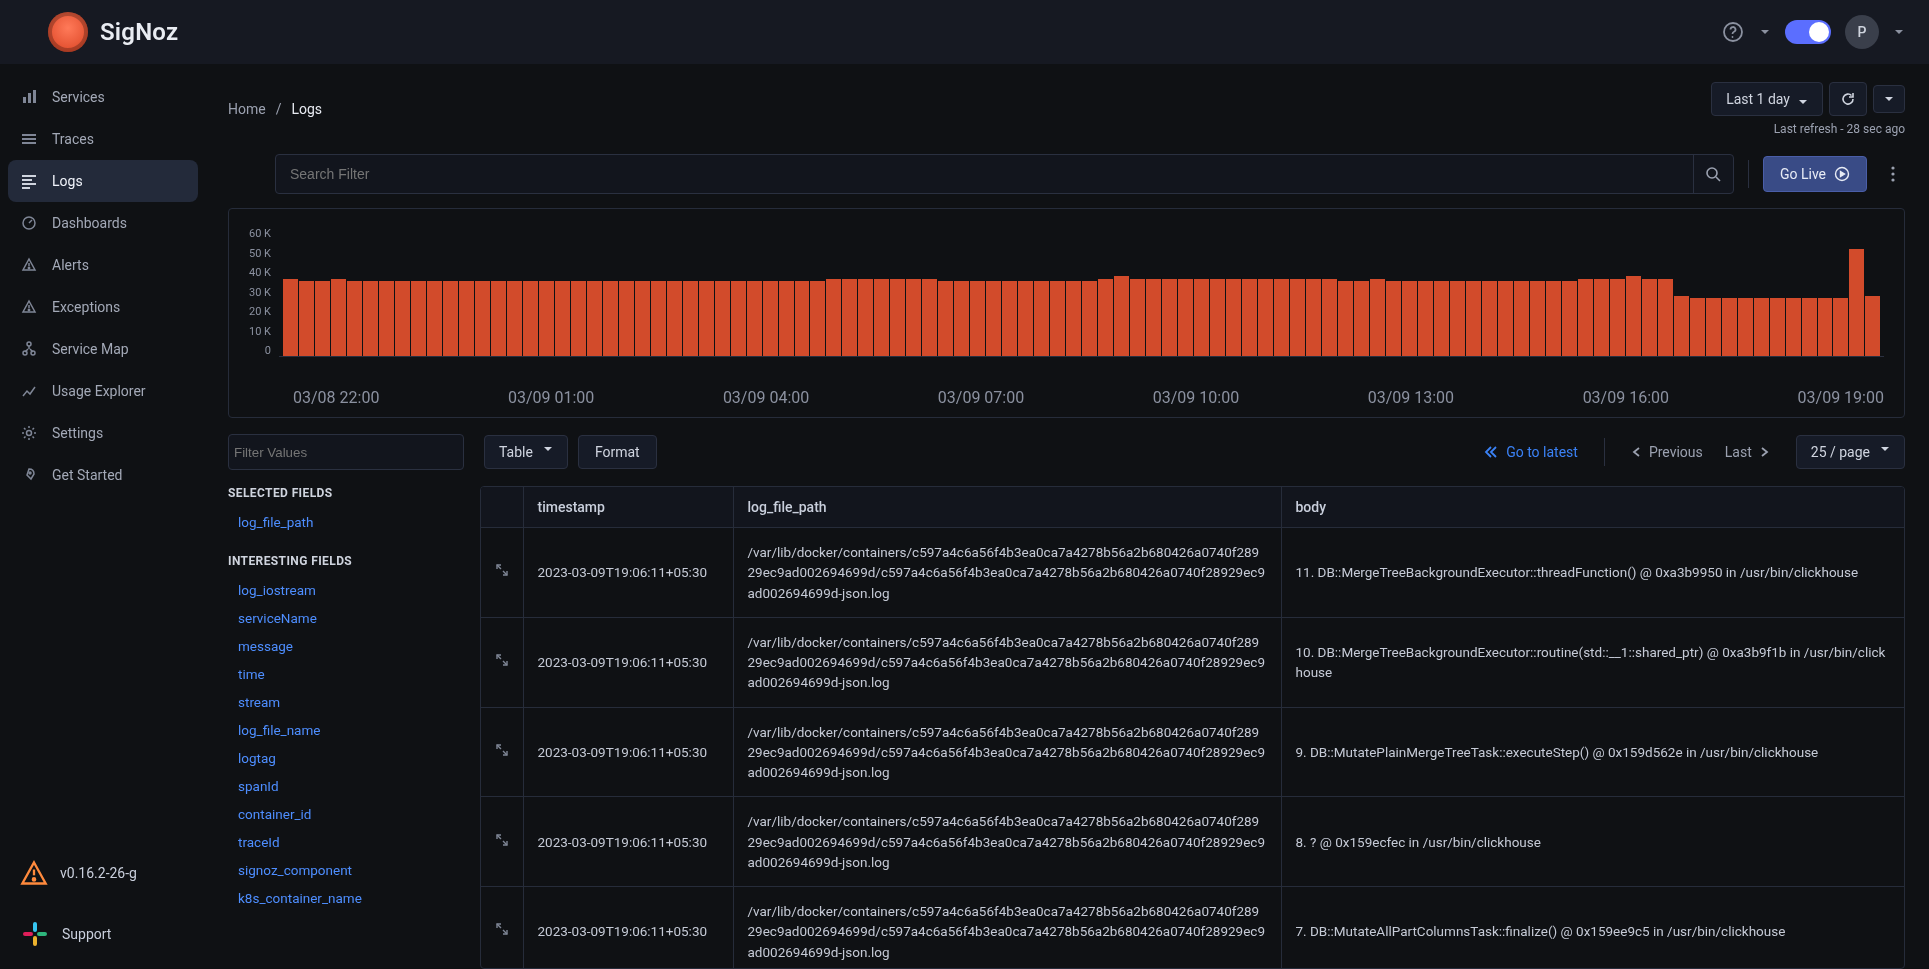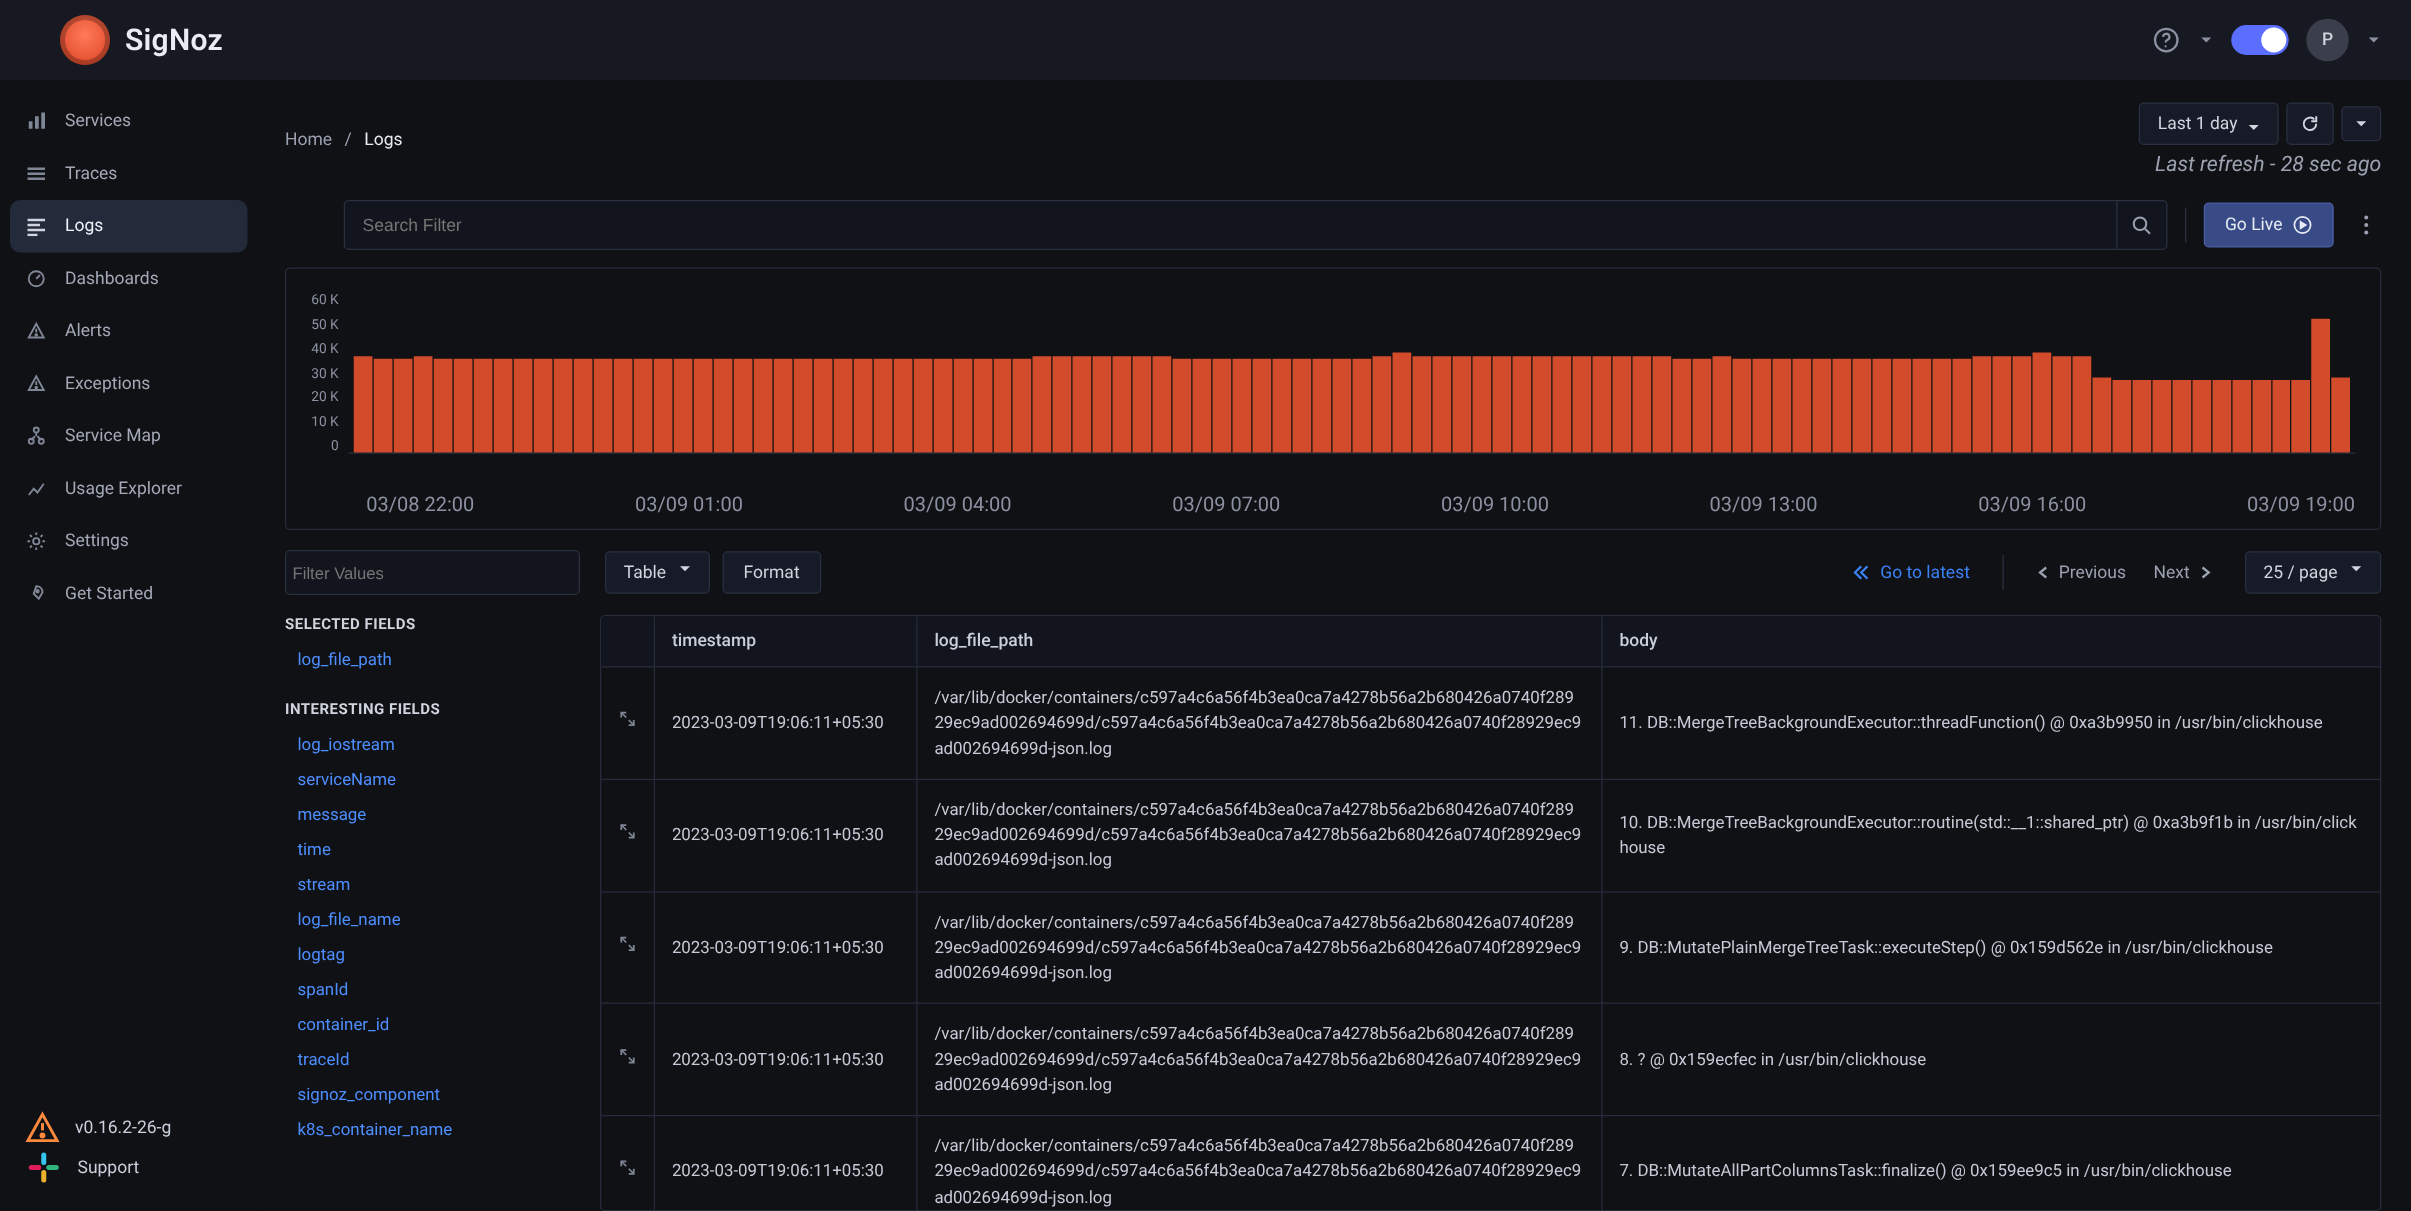--- a/index.html
+++ b/index.html
@@ -17,36 +17,36 @@
   .toggle::after { content: ""; width: 20px; height: 20px; background: #fff; border-radius: 50%; position: absolute; top: 2px; right: 2px; }
   .avatar { width: 34px; height: 34px; background: #3a3f4b; border-radius: 50%; color: #cfd4de; font-weight: 500; display: flex; align-items: center; justify-content: center; }
   .caret-btn { color: #8b91a0; cursor: pointer; }
 
   
   .sidebar { position: fixed; top: 64px; bottom: 0; left: 0; width: 206px; background: #0f1114; padding-top: 12px; display: flex; flex-direction: column; }
   .side-item { display: flex; align-items: center; gap: 14px; padding: 12px 20px; color: #a3a9b7; cursor: pointer; }
   .side-item.active { background: #232a3a; color: #f0f3fa; border-radius: 8px; margin: 0 8px; padding: 12px 12px; }
   .side-item .ic { width: 18px; height: 18px; display: inline-flex; align-items: center; justify-content: center; color: #7f8696; flex-shrink: 0; }
   .side-item.active .ic { color: #cfd4de; }
-  .sidebar-footer { margin-top: auto; padding: 20px 20px; display: flex; flex-direction: column; gap: 3px; }
+  .sidebar-footer { margin-top: auto; padding: 20px 20px; display: flex; flex-direction: column; gap: 32px; }
   .version-row { display: flex; align-items: center; gap: 12px; color: #c9cfdc; }
   .warn-ic { width: 28px; height: 28px; color: #ff8a3d; }
   .support-row { display: flex; align-items: center; gap: 12px; color: #c9cfdc; }
   .slack-ic { width: 30px; height: 30px; }
 
   
   .main { position: fixed; top: 64px; left: 206px; right: 0; bottom: 0; padding: 18px 24px 0 22px; overflow: hidden; display: flex; flex-direction: column; }
   .crumb-row { display: flex; align-items: center; justify-content: space-between; margin-bottom: 10px; }
   .crumbs { display: flex; align-items: center; gap: 10px; color: #9ba1b0; }
   .crumbs .cur { color: #e7eaf1; }
   .range-group { display: flex; align-items: center; gap: 6px; }
   .range-btn { background: #161b27; border: 1px solid #2a3040; border-radius: 4px; padding: 8px 14px; display: flex; align-items: flex-end; gap: 8px; color: #d0d5e0; cursor: pointer; }
   .range-btn.small { padding: 8px 10px; }
   .range-btn.small .ic { color: #cfd4de; }
-  .last-refresh { color: #9ba1b0; font-size: 17px; margin-top: 6px; text-align: right; font-style: italic; }
+  .last-refresh { color: #9ba1b0; font-size: 12px; margin-top: 6px; text-align: right; }
 
   .search-row { display: flex; align-items: center; gap: 14px; margin-top: 8px; margin-left: 47px; }
   .search-box { flex: 1; display: flex; align-items: center; background: #12151d; border: 1px solid #2a3040; border-radius: 4px; height: 40px; }
   .search-box input { flex: 1; background: transparent; border: none; outline: none; color: #d8dce3; padding: 0 14px; font-size: 14px; }
   .search-box .ic-wrap { width: 40px; height: 100%; display: flex; align-items: center; justify-content: center; border-left: 1px solid #2a3040; color: #9ba1b0; cursor: pointer; }
   .vert-sep { width: 1px; height: 28px; background: #2a3040; }
   .golive-btn { background: #394b86; border: 1px solid #4a5ea8; border-radius: 4px; padding: 9px 16px; display: flex; align-items: center; gap: 8px; color: #e7ebf5; cursor: pointer; }
   .dots-btn { color: #9ba1b0; cursor: pointer; padding: 4px; }
 
   
@@ -469,21 +469,21 @@
       <div class="pager">
         <div class="pg">
           <span>
               <svg width="12" height="12" viewBox="0 0 12 12" fill="none" stroke="currentColor" stroke-width="1.8">
                 <path d="M8 2L3 6l5 4"></path>
               </svg>
             </span>
           <span>Previous</span>
         </div>
         <div class="pg">
-          <span>Next</span>
+          <span>Last</span>
           <span>
               <svg width="12" height="12" viewBox="0 0 12 12" fill="none" stroke="currentColor" stroke-width="1.8">
                 <path d="M4 2l5 4-5 4"></path>
               </svg>
             </span>
         </div>
       </div>
       <div class="pagesize-btn">
         <span>25 / page</span>
         <span>

